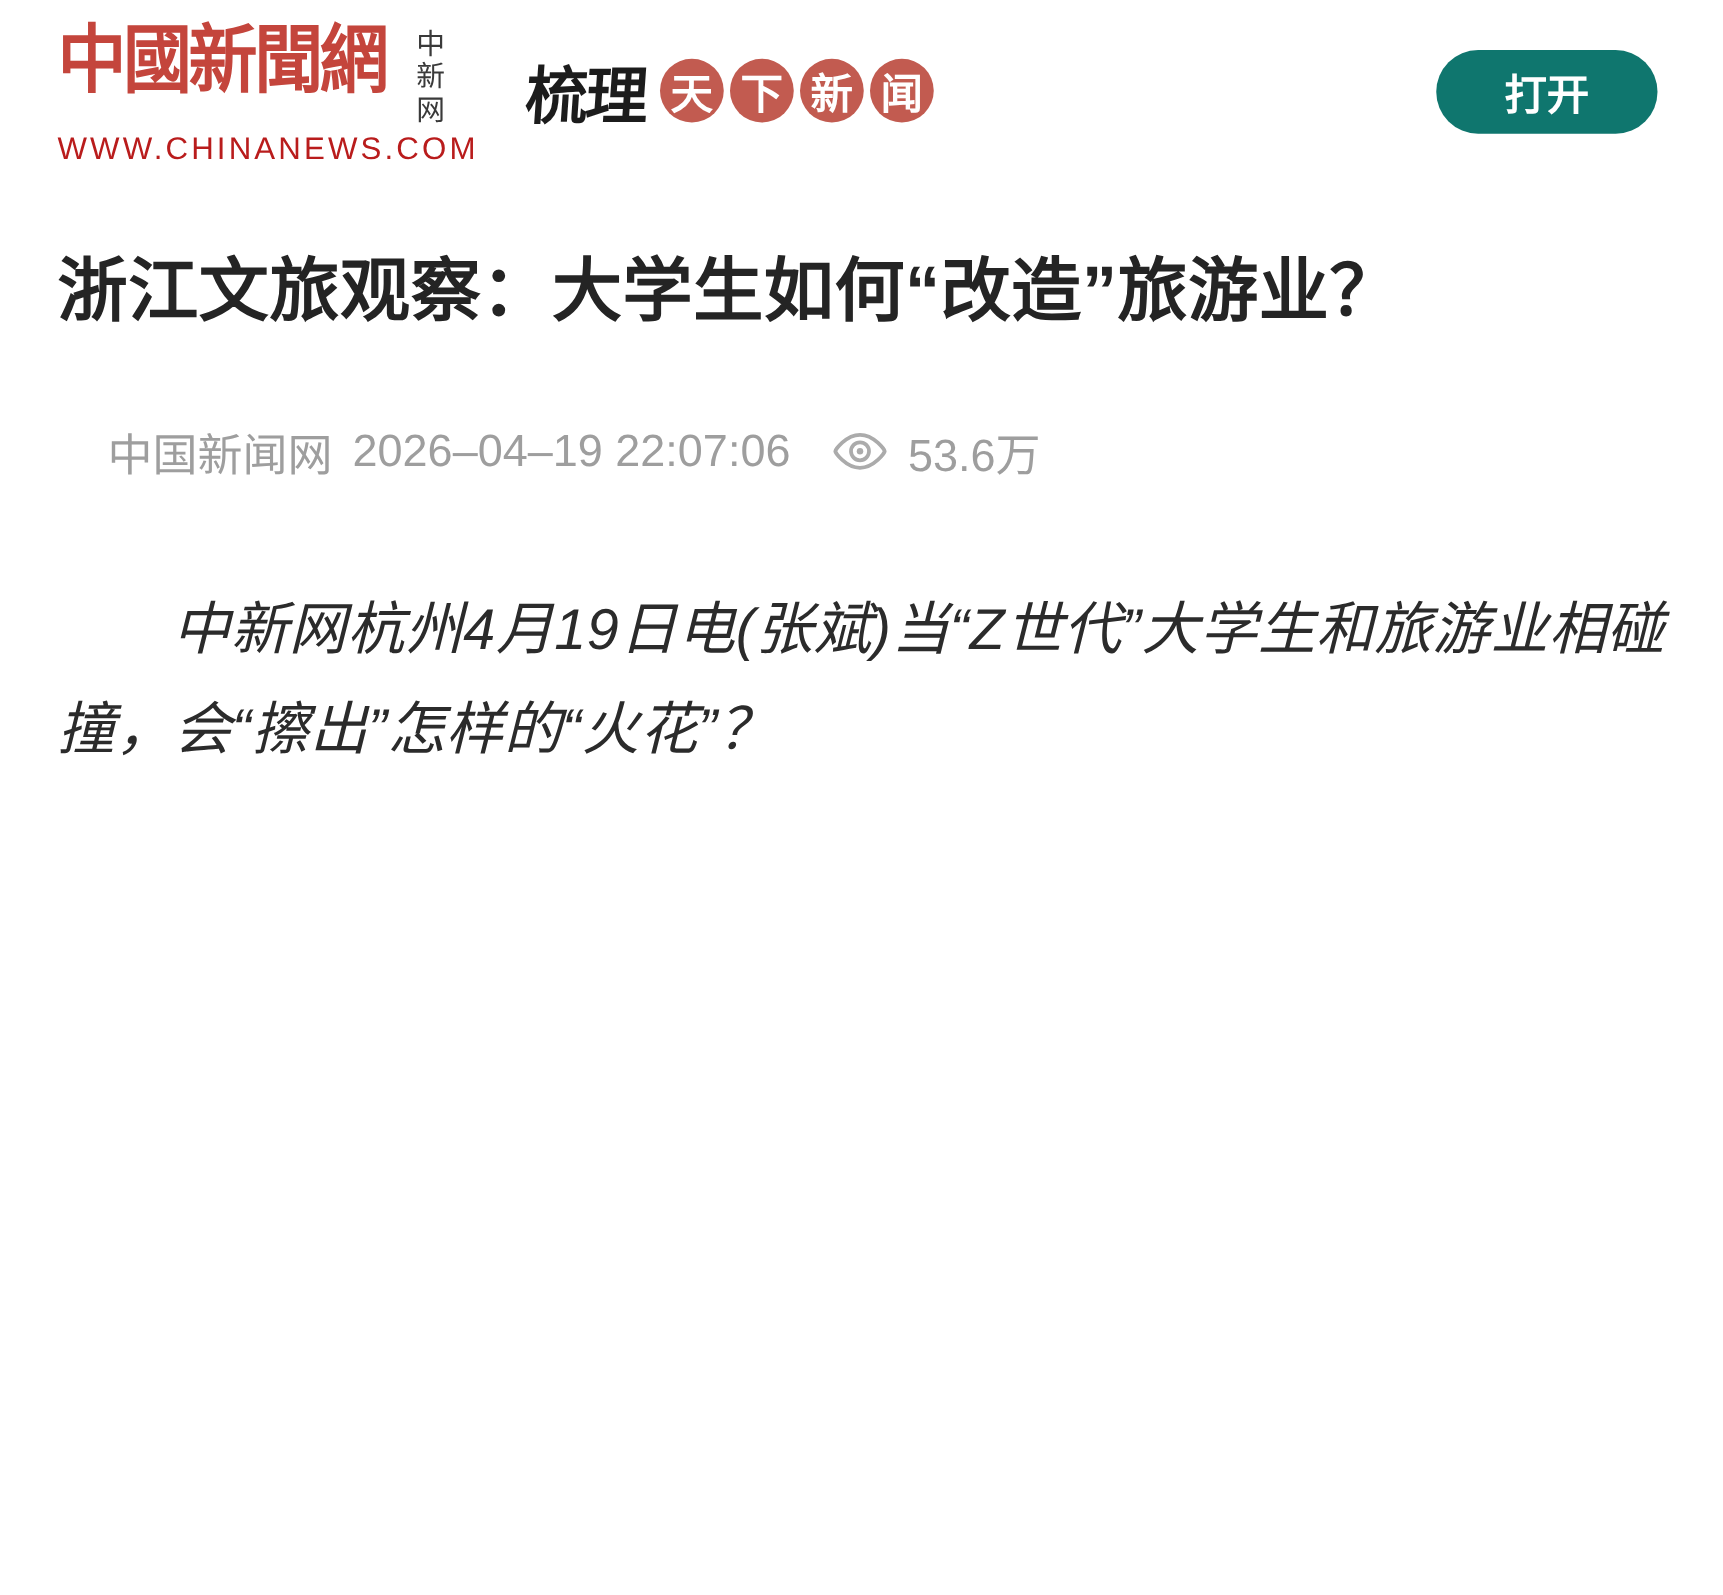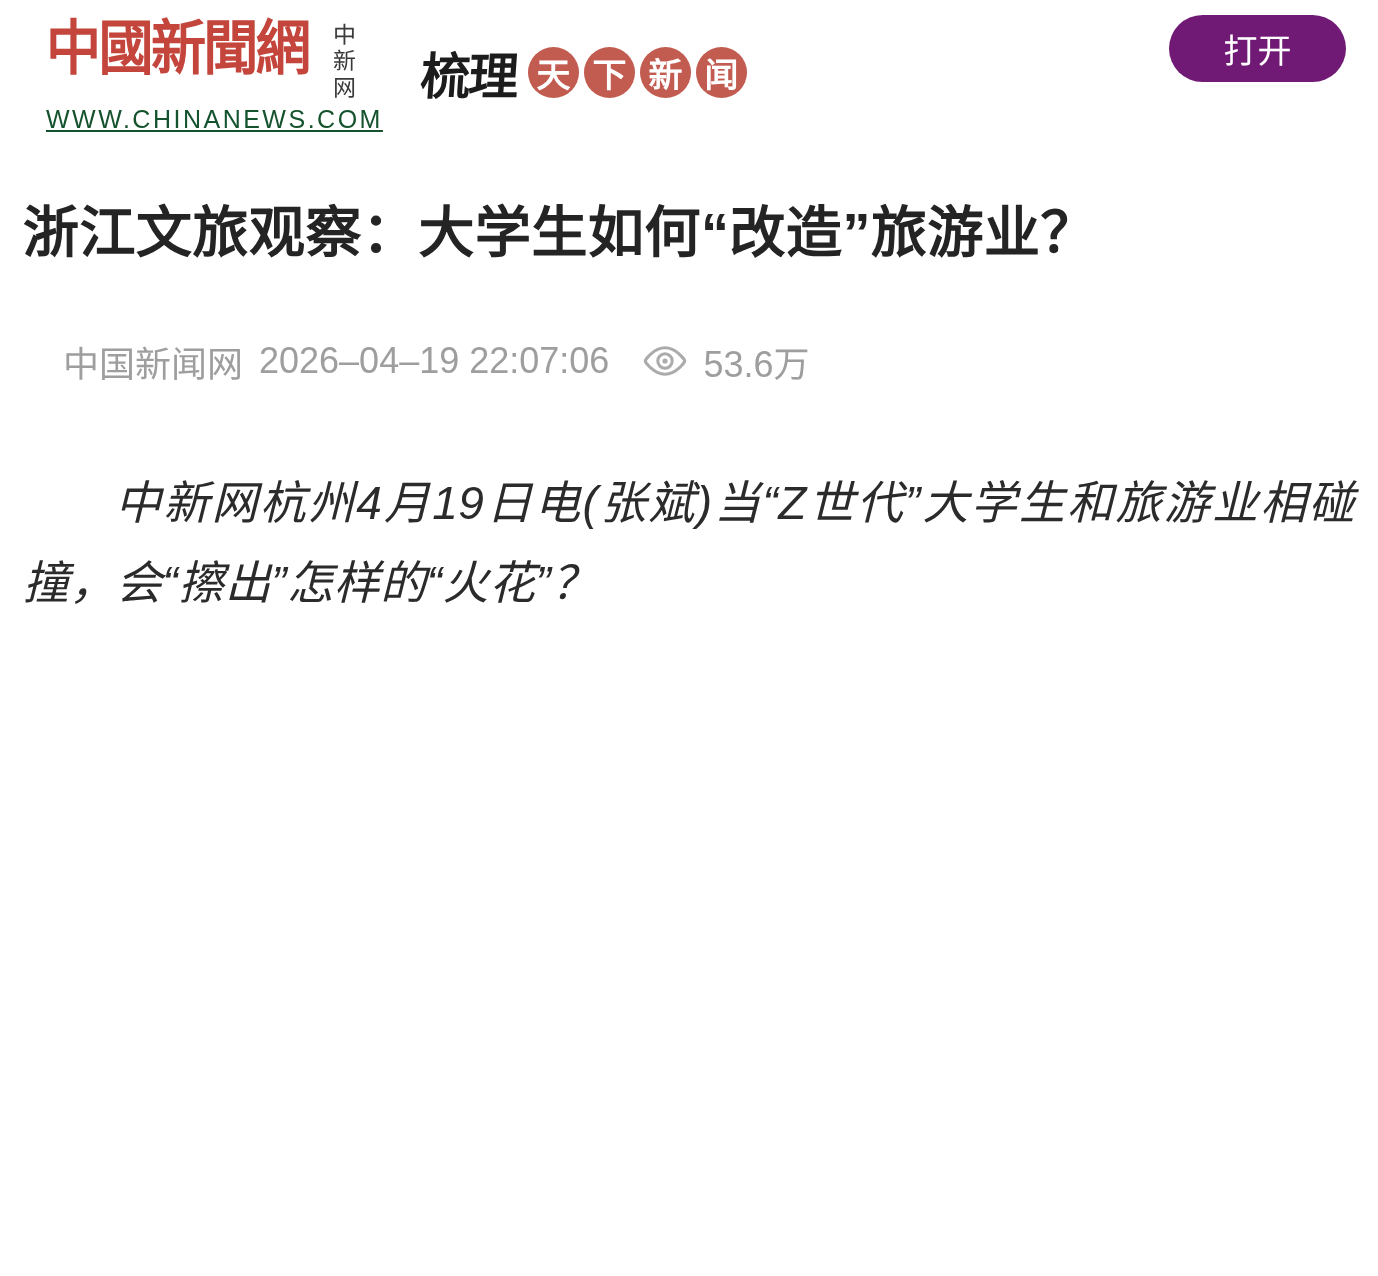--- a/index.html
+++ b/index.html
@@ -13,21 +13,21 @@
     width: 1378px;
     height: 1276px;
     background: #ffffff;
     overflow: hidden;
   }
 
   
   .topbar {
     display: flex;
     align-items: flex-start;
-    padding: 14px 32px 0 46px;
+    padding: 14px 52px 0 46px;
   }
   .logo-group { cursor: pointer; flex: 0 0 auto; }
   .logo-main { display: flex; align-items: flex-start; }
   .logo-cn {
     font-size: 60px;
     font-weight: 700;
     color: #c4453c;
     letter-spacing: -3px;
     line-height: 1.15;
     transform: scaleX(0.92);
@@ -41,23 +41,22 @@
     margin-top: 8px;
     font-size: 23px;
     line-height: 1.15;
     color: #3a3a3a;
     font-weight: 400;
   }
   .logo-url {
     margin-top: 4px;
     font-size: 25px;
     letter-spacing: 2.5px;
-    color: #14532d;
+    color: #b91c1c;
     white-space: nowrap;
-    text-decoration: underline;
   }
 
   .tagline {
     display: flex;
     align-items: center;
     margin-left: 38px;
     margin-top: 22px;
     gap: 5px;
   }
   .tagline-prefix {
@@ -76,34 +75,35 @@
     color: #ffffff;
     font-size: 34px;
     font-weight: 700;
     display: flex;
     align-items: center;
     justify-content: center;
   }
 
   .open-btn {
     margin-left: auto;
-    margin-top: 1px;
+    margin-top: 26px;
     width: 177px;
     height: 67px;
     border: none;
     border-radius: 34px;
-    background: #701a75;
+    background: #0f766e;
     color: #ffffff;
     font-size: 34px;
     font-family: "Liberation Sans", sans-serif;
     cursor: pointer;
+    font-weight: bold;
   }
 
   
-  main { padding: 0 23px; }
+  main { padding: 0 46px; }
   .title {
     margin-top: 64px;
     font-size: 56px;
     line-height: 1.26;
     font-weight: 700;
     color: #242424;
     letter-spacing: 0.5px;
   }
   .meta {
     margin-top: 66px;

